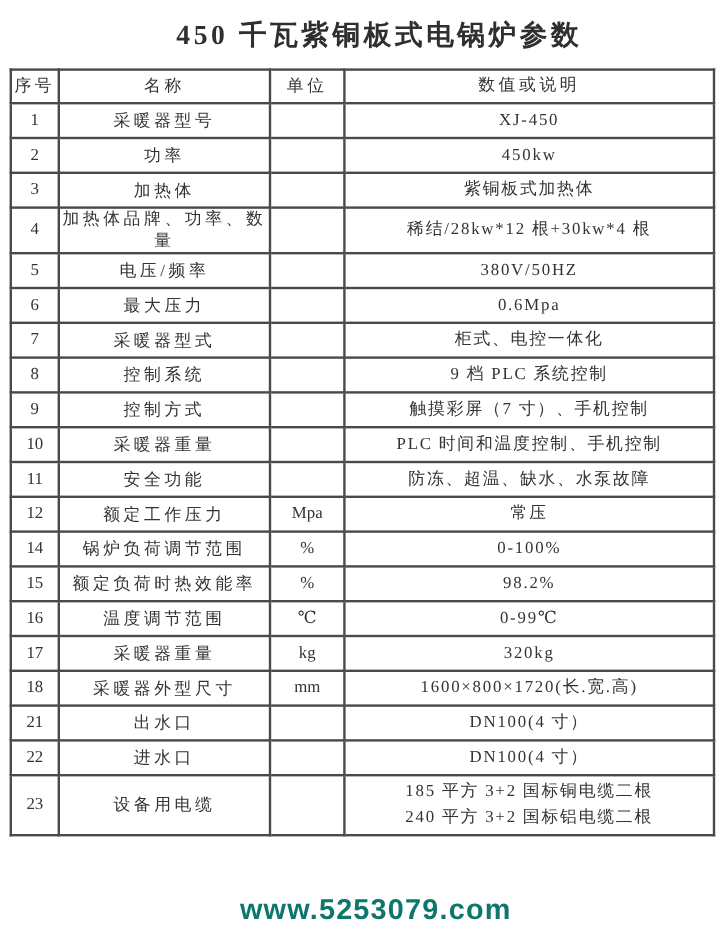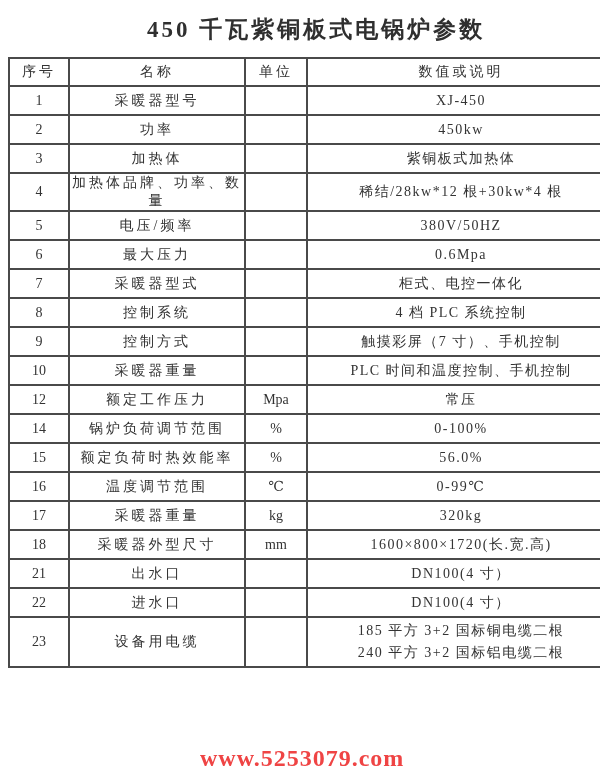--- a/index.html
+++ b/index.html
@@ -51,33 +51,33 @@
     font-size: 14px;
     font-weight: normal;
     padding: 0 2px;
     color: #333333;
     background: #ffffff;
   }
   .param-table thead tr { height: 28px; }
   .param-table tbody tr { height: 29px; }
   .param-table tbody tr:last-child { height: 50px; }
   .param-table th { letter-spacing: 3px; }
-  .col-no    { width: 60px;  letter-spacing: 0; }
+  .col-no    { width: 40px;  letter-spacing: 0; }
   .col-name  { width: 176px; letter-spacing: 3px; }
   .col-unit  { width: 62px;  letter-spacing: 0; }
   .col-value { width: 308px; letter-spacing: 1.5px; white-space: pre-line; line-height: 22px; }
   .watermark {
     position: absolute;
     left: 200px;
     top: 745px;
-    font-family: Liberation Serif, serif;
+    font-family: Liberation Sans, sans-serif;
     font-weight: bold;
     font-size: 24px;
     letter-spacing: 1px;
-    color: #ef4444;
+    color: #0f766e;
     z-index: 10;
     white-space: nowrap;
   }
 </style>
 </head>
 <body>
 
 <div class="page">
 
   <div class="doc-title">450 千瓦紫铜板式电锅炉参数</div>
@@ -138,51 +138,57 @@
           <tr>
             <td class="col-no">7</td>
             <td class="col-name">采暖器型式</td>
             <td class="col-unit"></td>
             <td class="col-value">柜式、电控一体化</td>
           </tr>
           <tr>
             <td class="col-no">8</td>
             <td class="col-name">控制系统</td>
             <td class="col-unit"></td>
-            <td class="col-value">4 档 PLC 系统控制</td>
+            <td class="col-value">9 档 PLC 系统控制</td>
           </tr>
           <tr>
             <td class="col-no">9</td>
             <td class="col-name">控制方式</td>
             <td class="col-unit"></td>
             <td class="col-value">触摸彩屏（7 寸）、手机控制</td>
           </tr>
           <tr>
             <td class="col-no">10</td>
             <td class="col-name">采暖器重量</td>
             <td class="col-unit"></td>
             <td class="col-value">PLC 时间和温度控制、手机控制</td>
+          </tr>
+          <tr>
+            <td class="col-no">11</td>
+            <td class="col-name">安全功能</td>
+            <td class="col-unit"></td>
+            <td class="col-value">防冻、超温、缺水、水泵故障</td>
           </tr>
           <tr>
             <td class="col-no">12</td>
             <td class="col-name">额定工作压力</td>
             <td class="col-unit">Mpa</td>
             <td class="col-value">常压</td>
           </tr>
           <tr>
             <td class="col-no">14</td>
             <td class="col-name">锅炉负荷调节范围</td>
             <td class="col-unit">%</td>
             <td class="col-value">0-100%</td>
           </tr>
           <tr>
             <td class="col-no">15</td>
             <td class="col-name">额定负荷时热效能率</td>
             <td class="col-unit">%</td>
-            <td class="col-value">56.0%</td>
+            <td class="col-value">98.2%</td>
           </tr>
           <tr>
             <td class="col-no">16</td>
             <td class="col-name">温度调节范围</td>
             <td class="col-unit">℃</td>
             <td class="col-value">0-99℃</td>
           </tr>
           <tr>
             <td class="col-no">17</td>
             <td class="col-name">采暖器重量</td>

